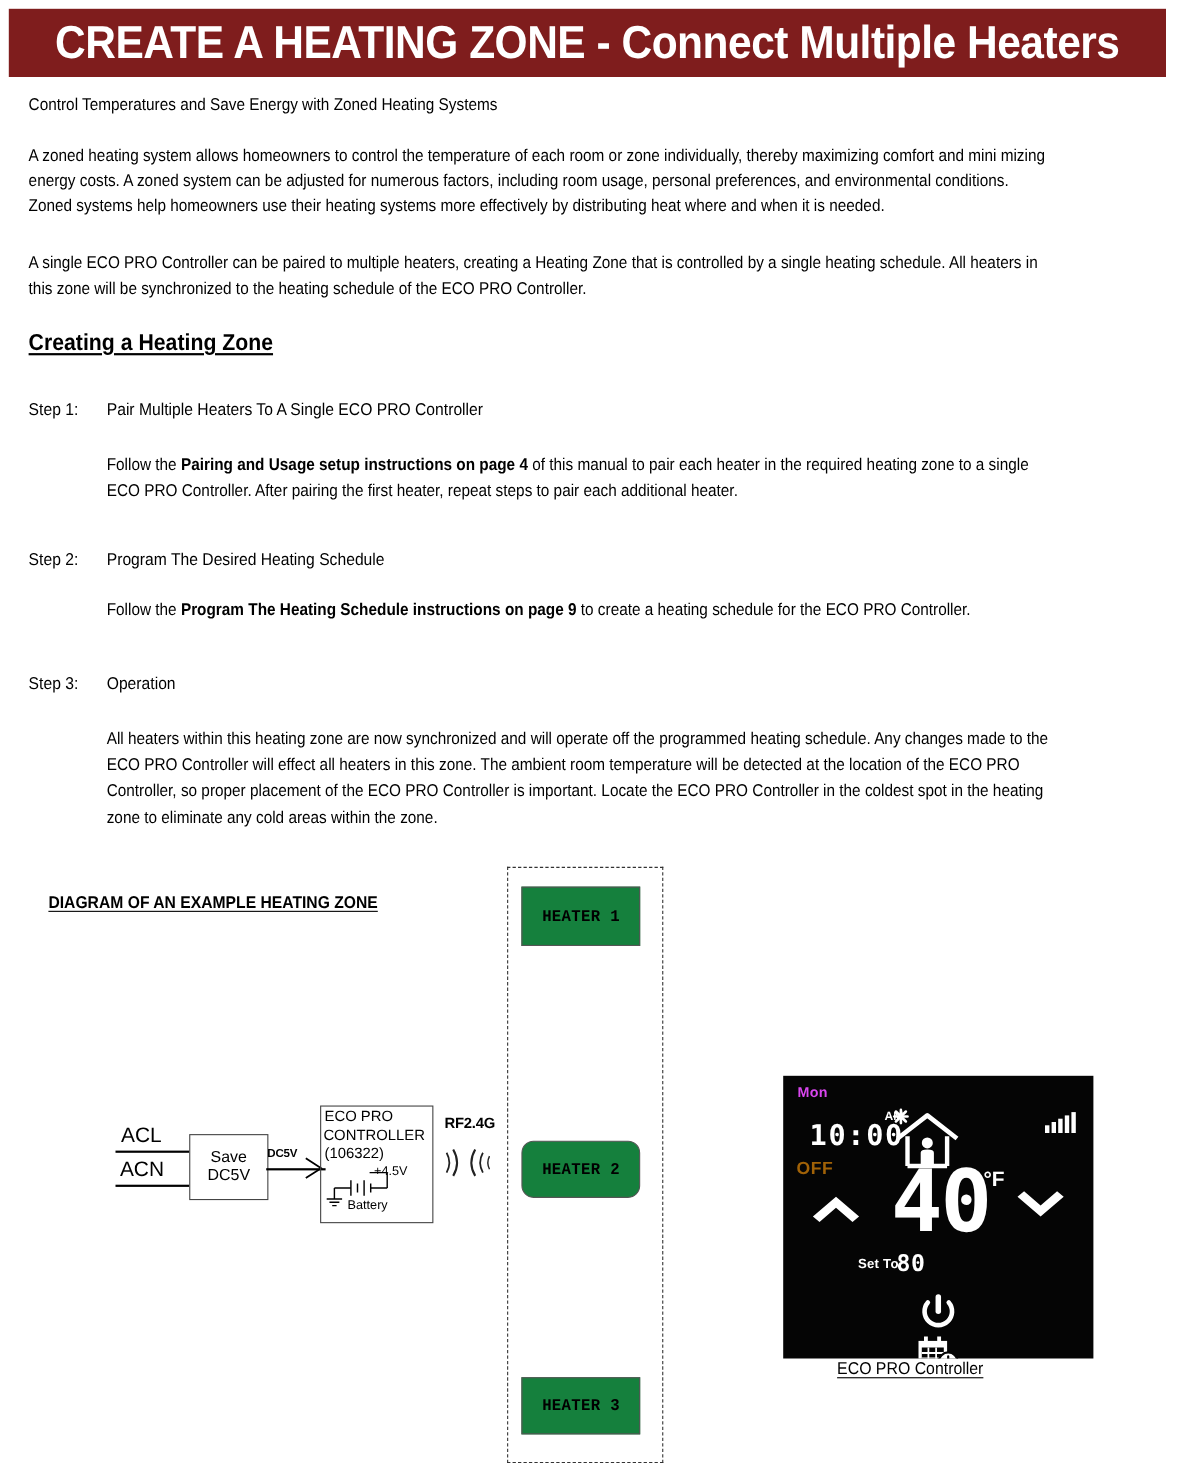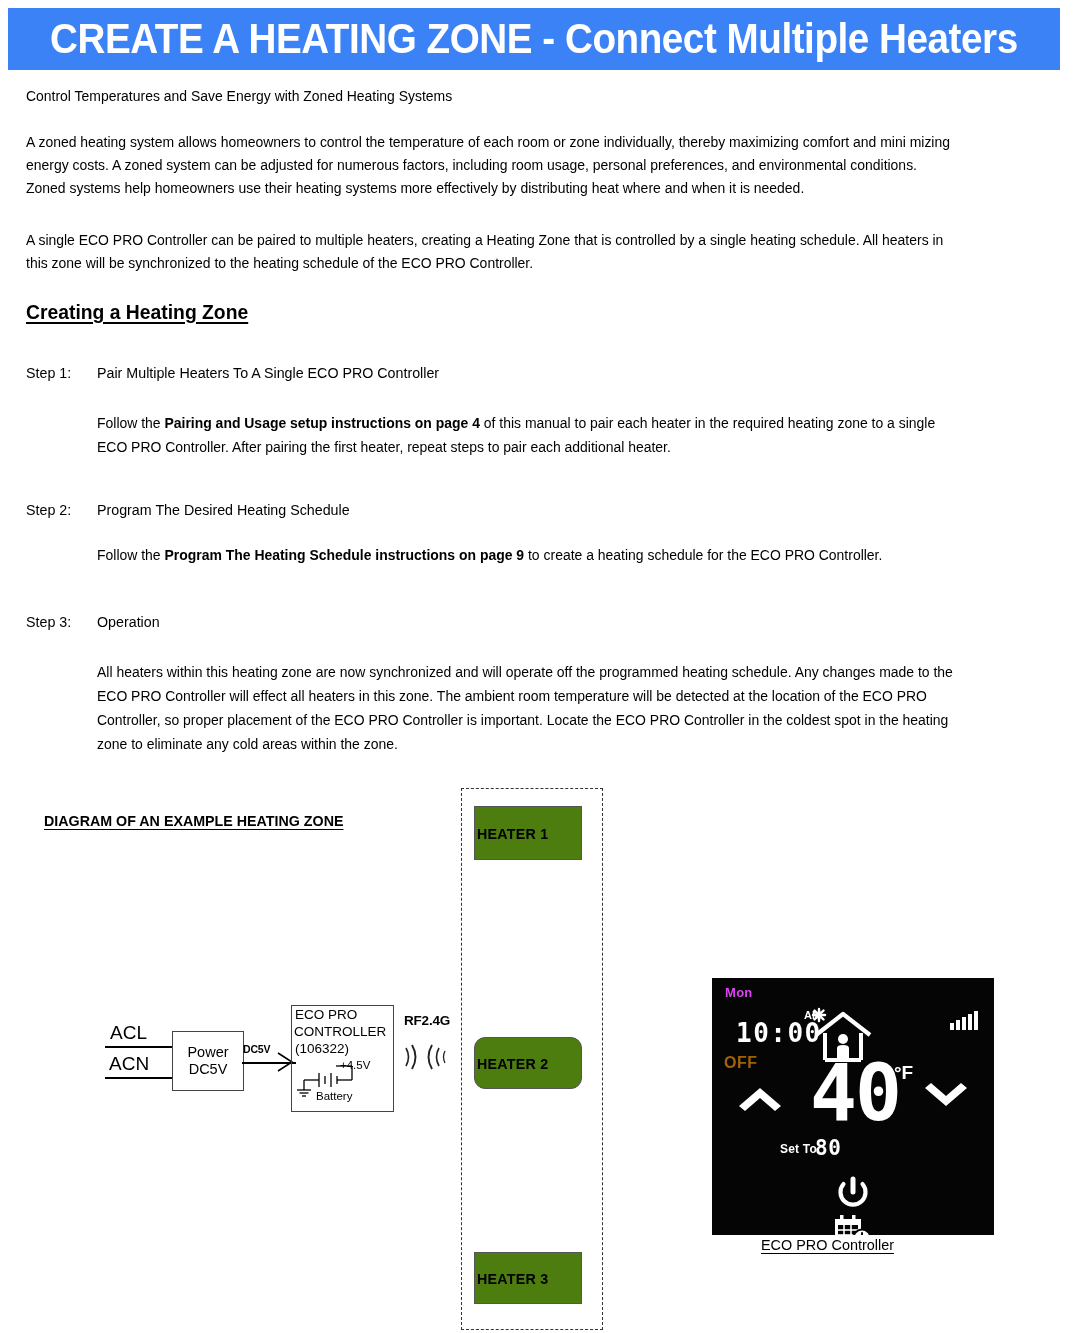--- a/index.html
+++ b/index.html
@@ -20,21 +20,21 @@
     inset: 0;
   }
 
   
   .title-bar {
     position: absolute;
     left: 8px;
     top: 8px;
     width: 1052px;
     height: 62px;
-    background: #3b82f6;
+    background: #7f1d1d;
     display: flex;
     align-items: center;
     justify-content: center;
   }
   .title-text {
     color: #ffffff;
     font-family: "Liberation Sans Narrow", "Liberation Sans", sans-serif;
     font-weight: bold;
     font-size: 42px;
     letter-spacing: -0.5px;
@@ -136,28 +136,29 @@
     position: absolute;
     left: 461px;
     top: 788px;
     width: 140px;
     height: 540px;
     border: 1.5px dashed #333333;
   }
   .heater-box {
     position: absolute;
     border: 1.4px solid #555555;
-    background: #4d7c0f;
+    background: #15803d;
     display: flex;
     align-items: center;
-    justify-content: flex-start;
+    justify-content: center;
     font-size: 15px;
     font-weight: bold;
     letter-spacing: 0.3px;
     white-space: nowrap;
+    font-family: Liberation Mono, monospace;
   }
   .heater-box span { transform: scaleX(0.95); }
   .h1 { left: 474px; top: 806px; width: 106px; height: 52px; }
   .h2 { left: 474px; top: 1037px; width: 106px; height: 50px; border-radius: 11px; }
   .h3 { left: 474px; top: 1252px; width: 106px; height: 50px; }
 
   
   .wire {
     position: absolute;
     background: #000000;
@@ -340,21 +341,21 @@
   <div class="heater-box h3">
       <span>HEATER 3</span>
     </div>
 
   <div class="lbl-acl">ACL</div>
   <div class="lbl-acn">ACN</div>
   <div class="wire w-acl"></div>
   <div class="wire w-acn"></div>
 
   <div class="power-box">
-    <span>Power</span>
+    <span>Save</span>
     <span>DC5V</span>
   </div>
 
   <div class="wire w-dc5v"></div>
   <div class="lbl-dc5v">DC5V</div>
   <svg class="arrowhead" viewBox="0 0 20 22">
     <path d="M2 2 L16 11 L2 20" stroke="#000" stroke-width="1.6" fill="none"></path>
   </svg>
 
   <div class="ctrl-box"></div>

